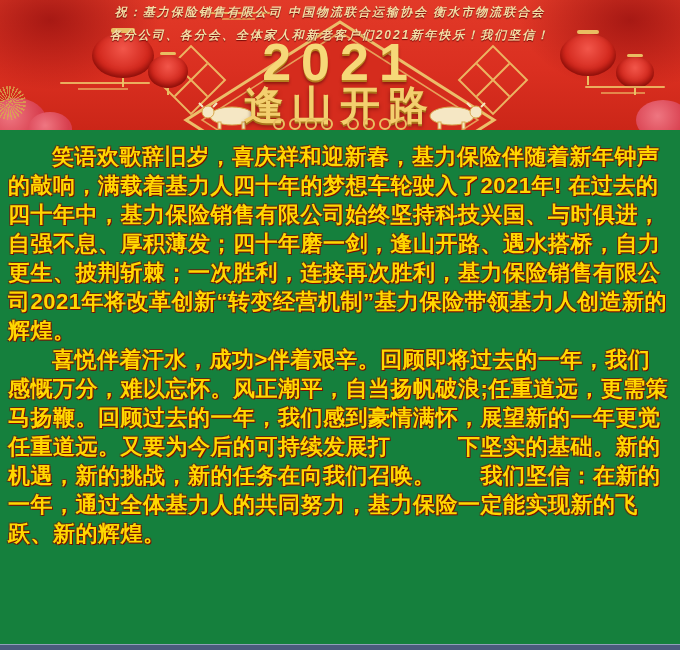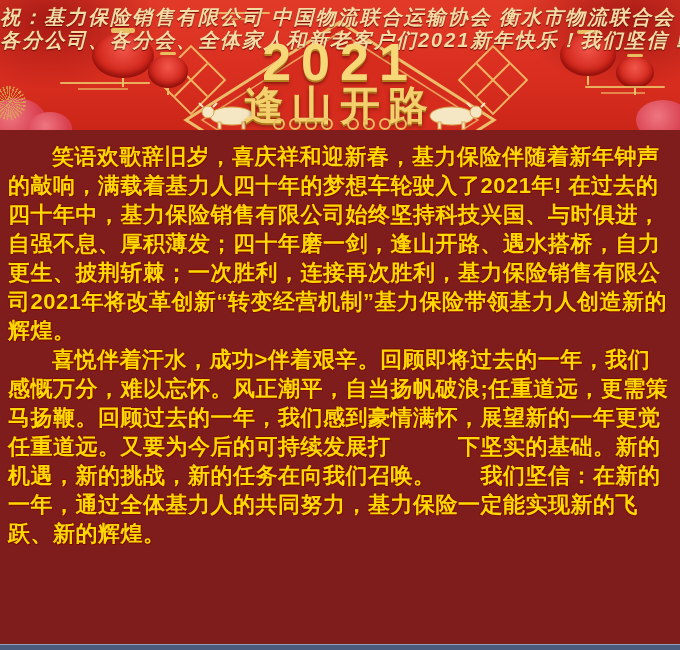--- a/index.html
+++ b/index.html
@@ -7,21 +7,21 @@
   .page{position:relative;width:680px;height:650px;overflow:hidden;}
 
   
   .banner{position:relative;width:680px;height:130px;overflow:hidden;
     background:linear-gradient(180deg,#e23a28 0%,#da2f20 55%,#cb2618 100%);}
   .vignette{position:absolute;border-radius:50%;background:radial-gradient(closest-side,rgba(120,0,5,.55),rgba(120,0,5,0));}
   .v1{left:-60px;top:-50px;width:220px;height:140px;}
   .v2{right:-60px;top:-50px;width:220px;height:140px;}
 
   .greet{position:absolute;left:0;width:660px;text-align:center;color:#f3dca4;
-    font-size:20px;font-weight:bold;font-style:italic;letter-spacing:2px;white-space:nowrap;
+    font-size:12px;font-weight:bold;font-style:italic;letter-spacing:2px;white-space:nowrap;
     text-shadow:0 1px 1px rgba(90,0,0,.8);}
   .greet.l1{top:4px;}
   .greet.l2{top:27px;}
 
   
   .diamond-svg{position:absolute;left:182px;top:20px;}
 
   .year{position:absolute;left:0;top:32px;width:680px;text-align:center;
     font-size:52px;font-weight:bold;color:#f6d878;letter-spacing:10px;
     text-shadow:0 2px 0 #b67f1e,0 4px 3px rgba(60,0,0,.45);}
@@ -61,21 +61,21 @@
     background:repeating-conic-gradient(#d8a84e 0 6deg,transparent 6deg 14deg);opacity:.8;}
 
   .brand{position:absolute;right:18px;top:96px;display:flex;align-items:center;gap:6px;margin-top:36px;}
   .brand-logo{width:16px;height:16px;border-radius:50%;background:radial-gradient(circle at 40% 35%,#f2efe8,#b9b2a6 70%);
     box-shadow:0 0 2px rgba(60,0,0,.6);display:inline-block;}
   .brand-name{font-size:17px;font-weight:bold;color:#9c8f86;letter-spacing:2px;
     text-shadow:0 1px 0 rgba(255,255,255,.35),0 0 2px rgba(90,10,0,.8);}
 
   
   .letter{position:absolute;left:0;top:130px;width:680px;height:514px;
-    background:#7f1d1d;padding:0;box-sizing:border-box;}
+    background:#15803d;padding:0;box-sizing:border-box;}
   .letter-inner{padding:12px 8px 0 8px;}
   .letter p{margin:0;text-indent:2em;color:#ffd800;font-weight:bold;
     font-size:22px;line-height:29px;letter-spacing:.5px;
     text-shadow:1px 1px 0 #7d0b00,-1px 1px 0 rgba(125,11,0,.55),1px -1px 0 rgba(125,11,0,.55),-1px -1px 0 rgba(125,11,0,.4);}
 
   
   .bottom-strip{position:absolute;left:0;bottom:0;width:680px;height:6px;
     background:#4a5b7d;border-top:1px solid #8fa0ba;box-sizing:border-box;}
 </style>
 </head>

